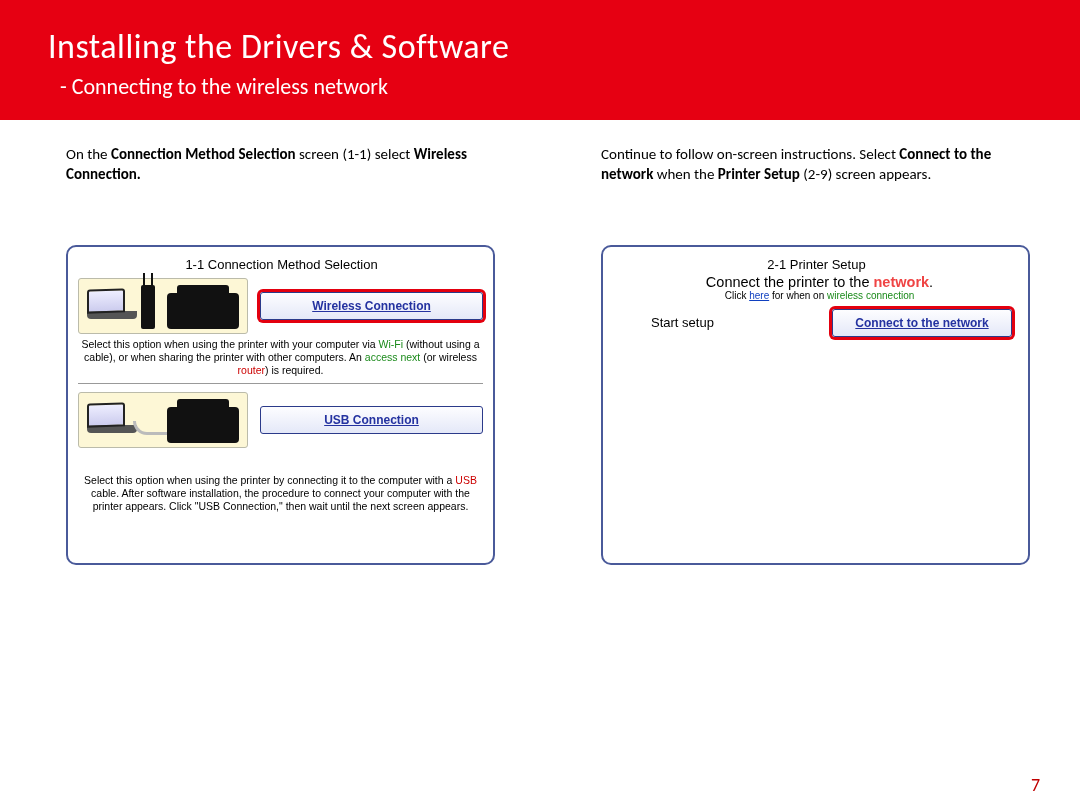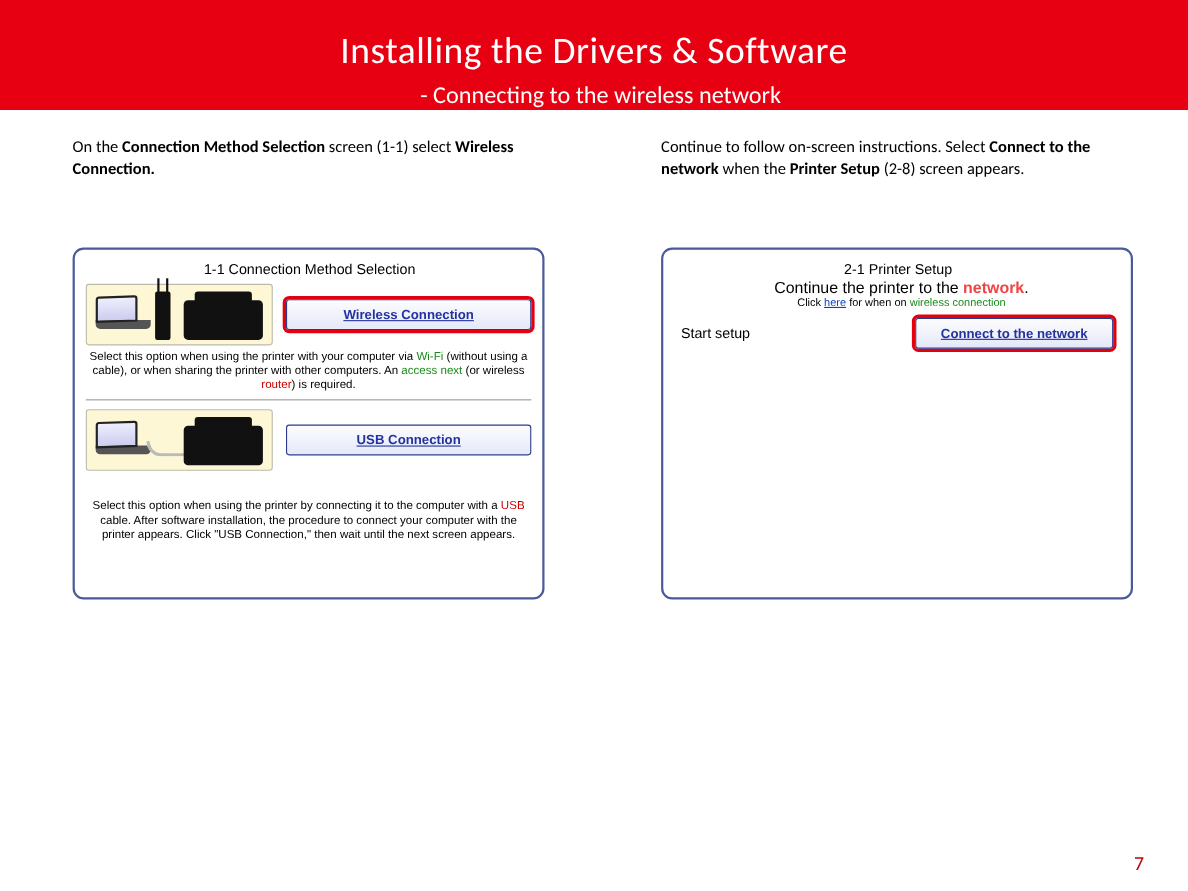--- a/index.html
+++ b/index.html
@@ -8,22 +8,21 @@
     height: 810px;
     font-family: Calibri, Arial, sans-serif;
     background: #fff;
     position: relative;
     overflow: hidden;
   }
   .red-header {
     background: #e60012;
     color: #fff;
     padding: 26px 48px 14px 48px;
-    height: 100px;
-    text-align: center;
+    height: 120px;
   }
   .red-header h1 {
     font-size: 34px;
     font-weight: 400;
     letter-spacing: 0.5px;
     margin-bottom: 6px;
   }
   .red-header h2 {
     font-size: 22px;
     font-weight: 400;
@@ -202,20 +201,21 @@
     padding-left: 8px;
     margin-bottom: 8px;
   }
   .notes-line .link { color: #1040c0; text-decoration: underline; }
   .notes-line .green { color: #1a8a1a; }
   .right-row {
     display: flex;
     align-items: center;
     justify-content: space-between;
     padding: 0 6px;
+    margin-left: 32px;
   }
   .right-row .label {
     font-size: 13px;
     color: #000;
   }
 
   .page-number {
     position: absolute;
     right: 40px;
     bottom: 14px;
@@ -272,27 +272,27 @@
         </div>
       </div>
       <div class="option-desc" style="border-bottom:none;">
         <span>Select this option when using the printer by connecting it to the computer with a </span><span class="red-text">USB</span><span> cable. After software installation, the procedure to connect your computer with the printer appears. Click "USB Connection," then wait until the next screen appears.</span>
       </div>
     </div>
   </div>
 
   <div class="col">
     <p class="intro">
-      <span>Continue to follow on-screen instructions. Select </span><b>Connect to the network</b><span> when the </span><b>Printer Setup</b><span> (2-8) screen appears.</span>
+      <span>Continue to follow on-screen instructions. Select </span><b>Connect to the network</b><span> when the </span><b>Printer Setup</b><span> (2-9) screen appears.</span>
     </p>
 
     <div class="dialog">
       <div class="dlg-title">2-1 Printer Setup</div>
       <div class="right-sub">
-        <span>Continue the printer to the </span><span class="green">network</span><span>.</span>
+        <span>Connect the printer to the </span><span class="green">network</span><span>.</span>
       </div>
       <div class="notes-line">
         <span>Click </span><span class="link">here</span><span> for when on </span><span class="green">wireless connection</span>
       </div>
       <div class="right-row">
         <div class="label">Start setup</div>
         <div class="btn highlight" style="flex:0 0 180px;">
           <span>Connect to the network</span>
         </div>
       </div>

